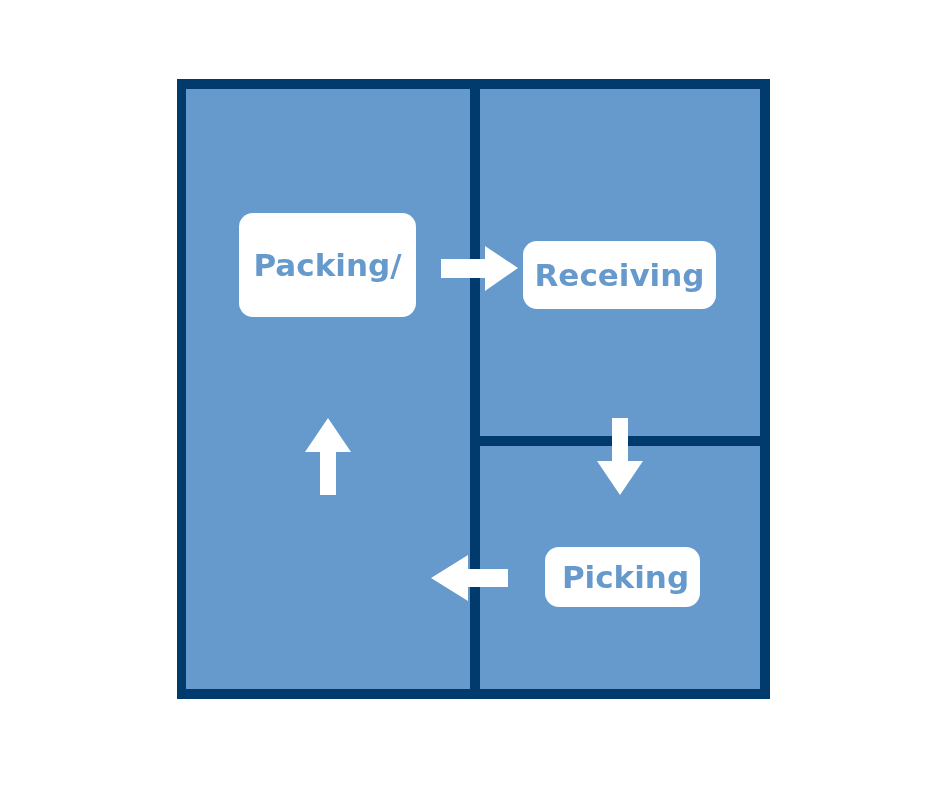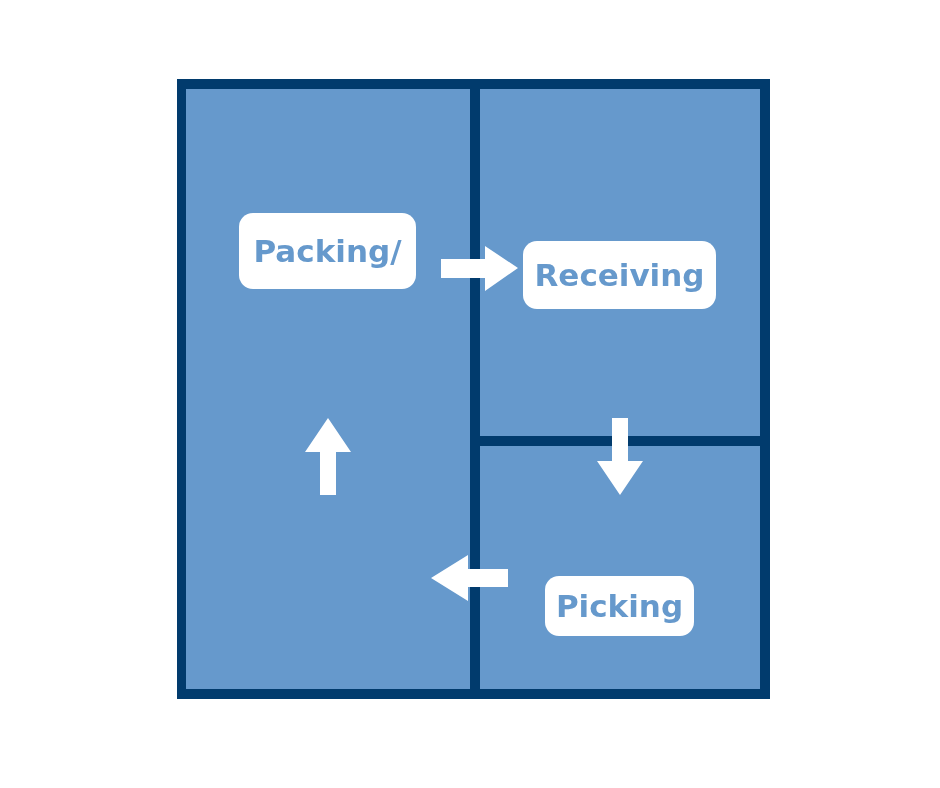--- a/index.html
+++ b/index.html
@@ -3,23 +3,23 @@
   <meta charset="utf-8">
   <style>
     html, body { margin: 0; padding: 0; background: #ffffff; }
     body { width: 940px; height: 788px; position: relative; overflow: hidden; font-family: "DejaVu Sans", sans-serif; }
     .frame { position: absolute; left: 177px; top: 79px; width: 593px; height: 620px; background: #013b6d; }
     .zone { position: absolute; background: #6699cc; }
     .zone-left { left: 186px; top: 89px; width: 284px; height: 600px; }
     .zone-tr { left: 480px; top: 89px; width: 280px; height: 347px; }
     .zone-br { left: 480px; top: 446px; width: 280px; height: 243px; }
     .label-box { position: absolute; background: #ffffff; border-radius: 14px; display: flex; align-items: center; justify-content: center; text-align: center; color: #6699cc; font-weight: bold; font-size: 31px; line-height: 38px; }
-    .lb-packing { left: 239px; top: 213px; width: 177px; height: 76px; }
+    .lb-packing { left: 239px; top: 213px; width: 177px; height: 104px; }
     .lb-receiving { left: 523px; top: 241px; width: 193px; height: 68px; }
-    .lb-picking { left: 545px; top: 576px; width: 149px; height: 60px; }
+    .lb-picking { left: 545px; top: 547px; width: 149px; height: 60px; padding-left: 6px; }
     svg.arrows { position: absolute; left: 0; top: 0; }
   </style>
 </head>
 <body>
 
 <div class="frame"></div>
 <div class="zone zone-left"></div>
 <div class="zone zone-tr"></div>
 <div class="zone zone-br"></div>
 

